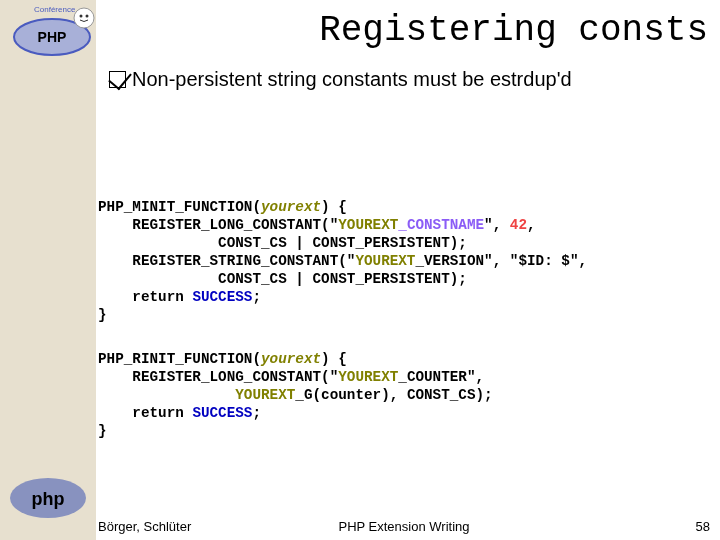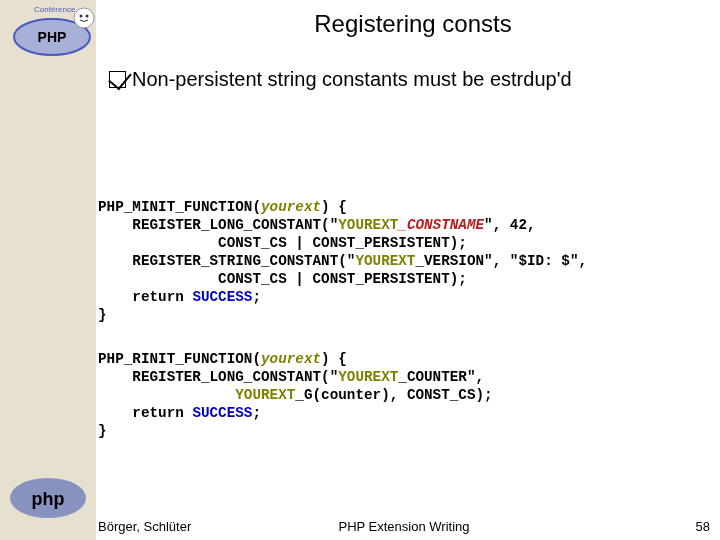--- a/index.html
+++ b/index.html
@@ -3,34 +3,34 @@
 <meta charset="utf-8">
 <style>
   * { margin: 0; padding: 0; box-sizing: border-box; }
   html, body { width: 720px; height: 540px; font-family: Verdana, Geneva, sans-serif; background: #fff; overflow: hidden; }
   .slide { position: relative; width: 720px; height: 540px; background: #fff; }
   .sidebar { position: absolute; left: 0; top: 0; width: 96px; height: 540px; background: #e7e0cf; }
   .logo-top { position: absolute; left: 4px; top: 2px; width: 110px; height: 56px; }
   .logo-top svg { width: 100%; height: 100%; }
   .logo-bottom { position: absolute; left: 8px; bottom: 20px; width: 80px; height: 44px; }
   .logo-bottom svg { width: 100%; height: 100%; }
-  .title { position: absolute; left: 118px; top: 10px; width: 590px; font-size: 24px; font-weight: 400; color: #000; text-align: center; font-family: Liberation Sans, sans-serif; }
+  .title { position: absolute; left: 118px; top: 10px; width: 590px; font-size: 36px; font-weight: 400; color: #000; text-align: right; font-family: Liberation Mono, monospace; }
   .bullets { position: absolute; left: 102px; top: 66px; width: 610px; }
   .bullet-row { display: flex; align-items: flex-start; margin-bottom: 2px; }
   .bullet-mark { flex: 0 0 30px; font-size: 20px; line-height: 26px; text-align: center; position: relative; }
   .check-box { display: inline-block; width: 17px; height: 17px; border: 1.6px solid #000; position: relative; top: 2px; }
   .check-box::after { content: ""; position: absolute; left: 3px; top: -4px; width: 12px; height: 18px; border-right: 2.4px solid #000; border-bottom: 2.4px solid #000; transform: rotate(40deg); }
   .bullet-text { font-size: 20px; line-height: 26px; color: #000; font-family: Verdana, sans-serif; }
   .code-block { position: absolute; left: 98px; width: 612px; font-family: "Courier New", monospace; font-size: 14.3px; line-height: 18px; white-space: pre; color: #000; font-weight: bold; }
   .code1 { top: 198px; }
   .code2 { top: 350px; }
   .c-id   { color: #808000; font-style: italic; } 
-  .c-str  { color: #b91c1c; font-style: italic; } 
+  .c-str  { color: #8b5cf6; } 
   .c-mac  { color: #808000; } 
-  .c-num  { color: #000000; }
+  .c-num  { color: #ef4444; }
   .c-ret  { color: #0000c0; margin-top: 12px; }
   .footer { position: absolute; left: 98px; bottom: 4px; width: 612px; height: 20px; display: flex; justify-content: space-between; align-items: center; font-size: 13px; font-family: Verdana, sans-serif; gap: 16px; }
   .footer .fc { position: absolute; left: 50%; transform: translateX(-50%); }
 </style>
 </head>
 <body>
 
 <div class="slide">
 
   <div class="sidebar"></div>

